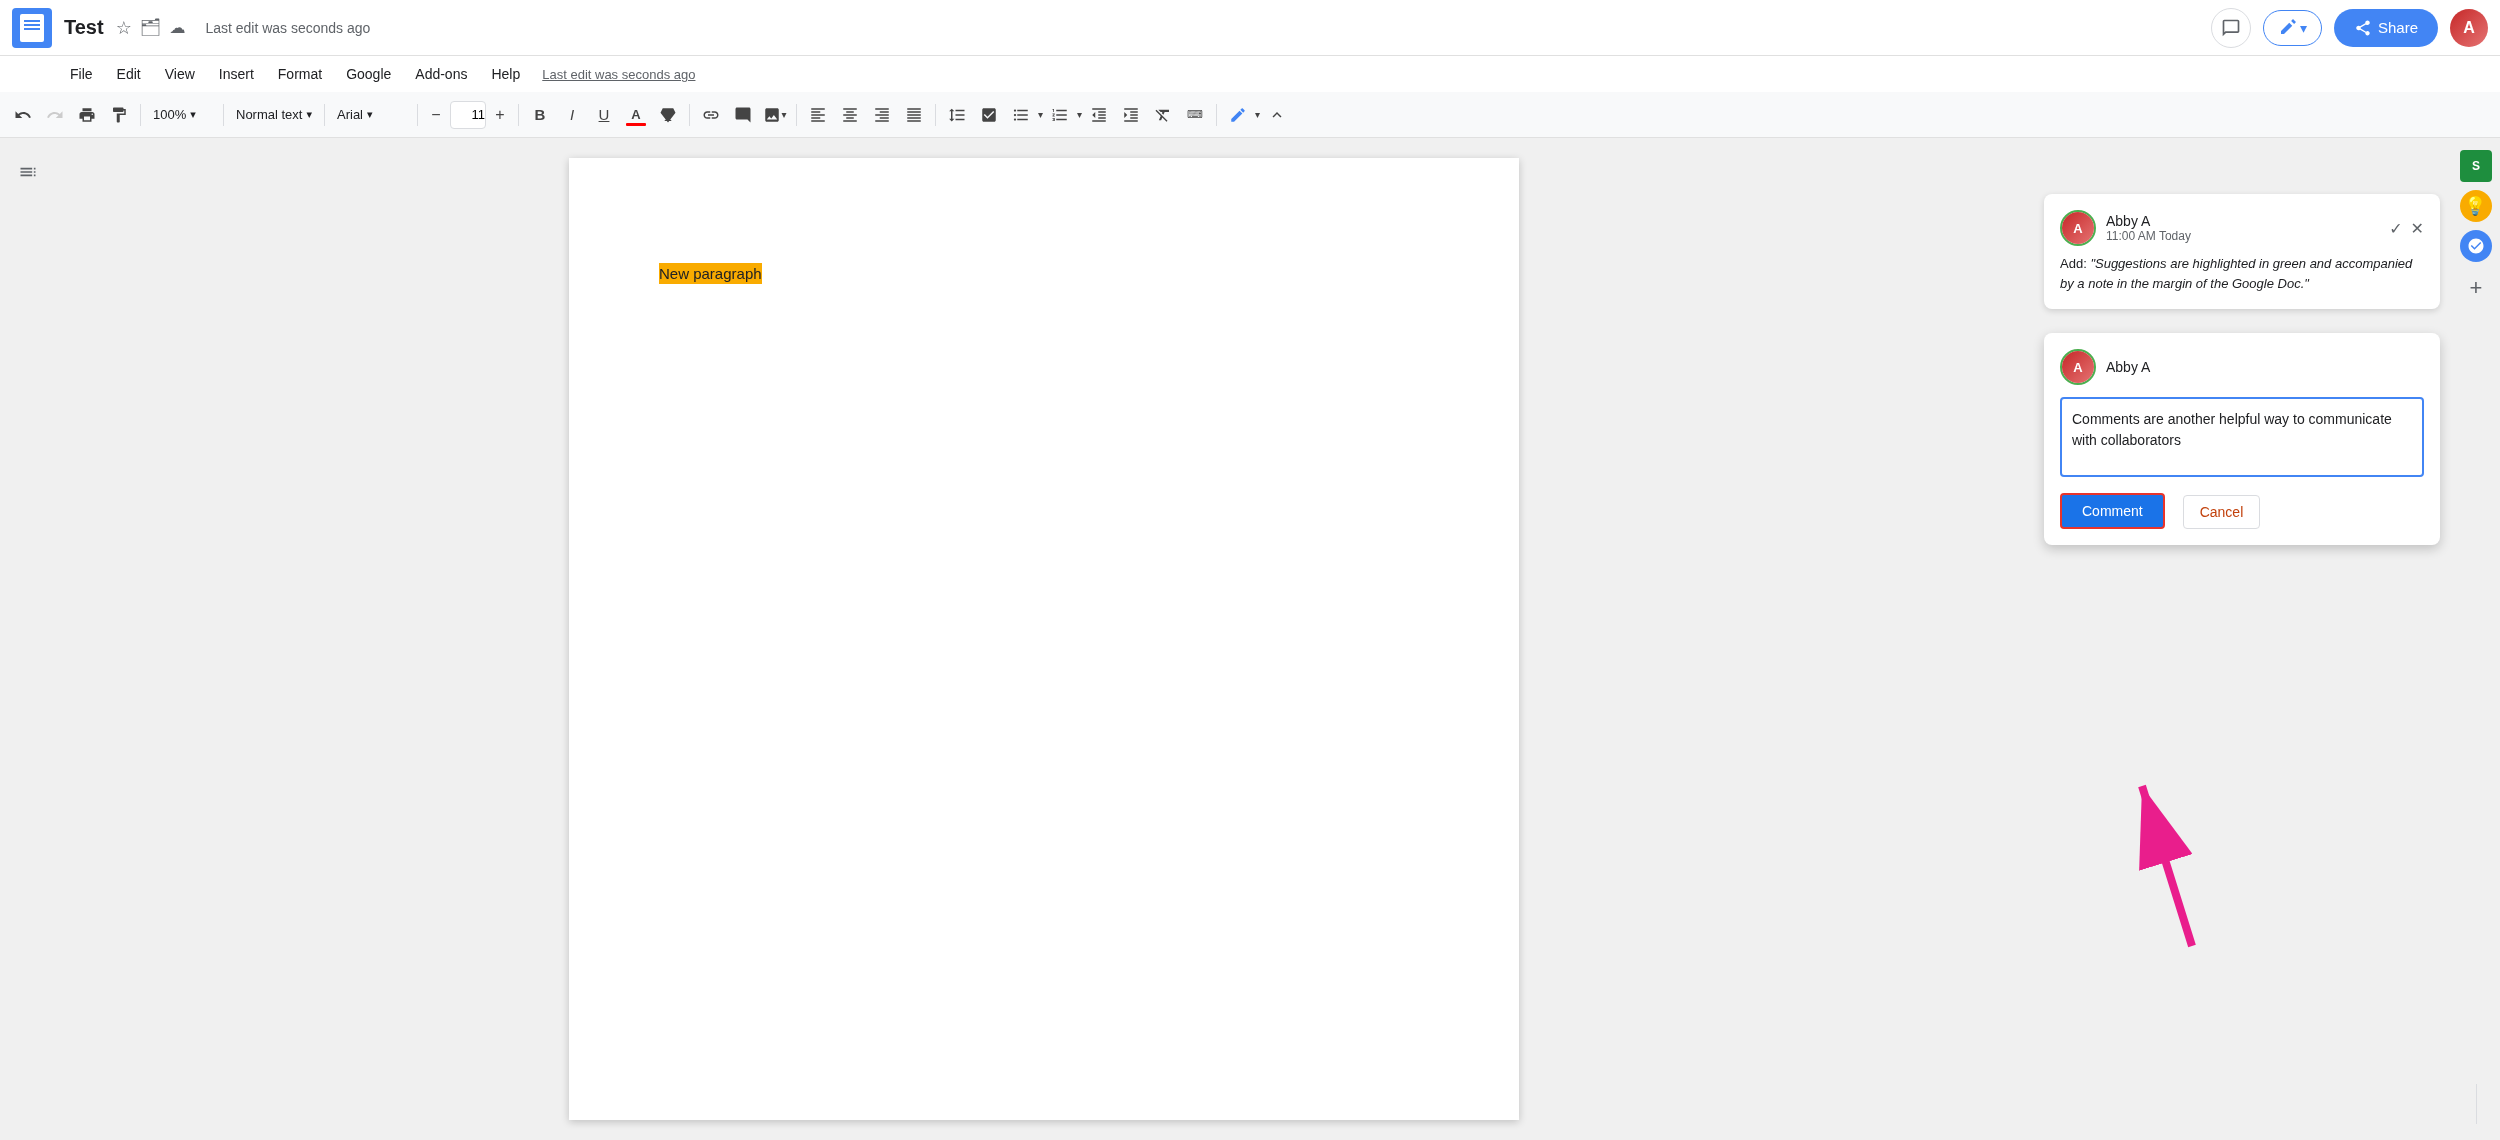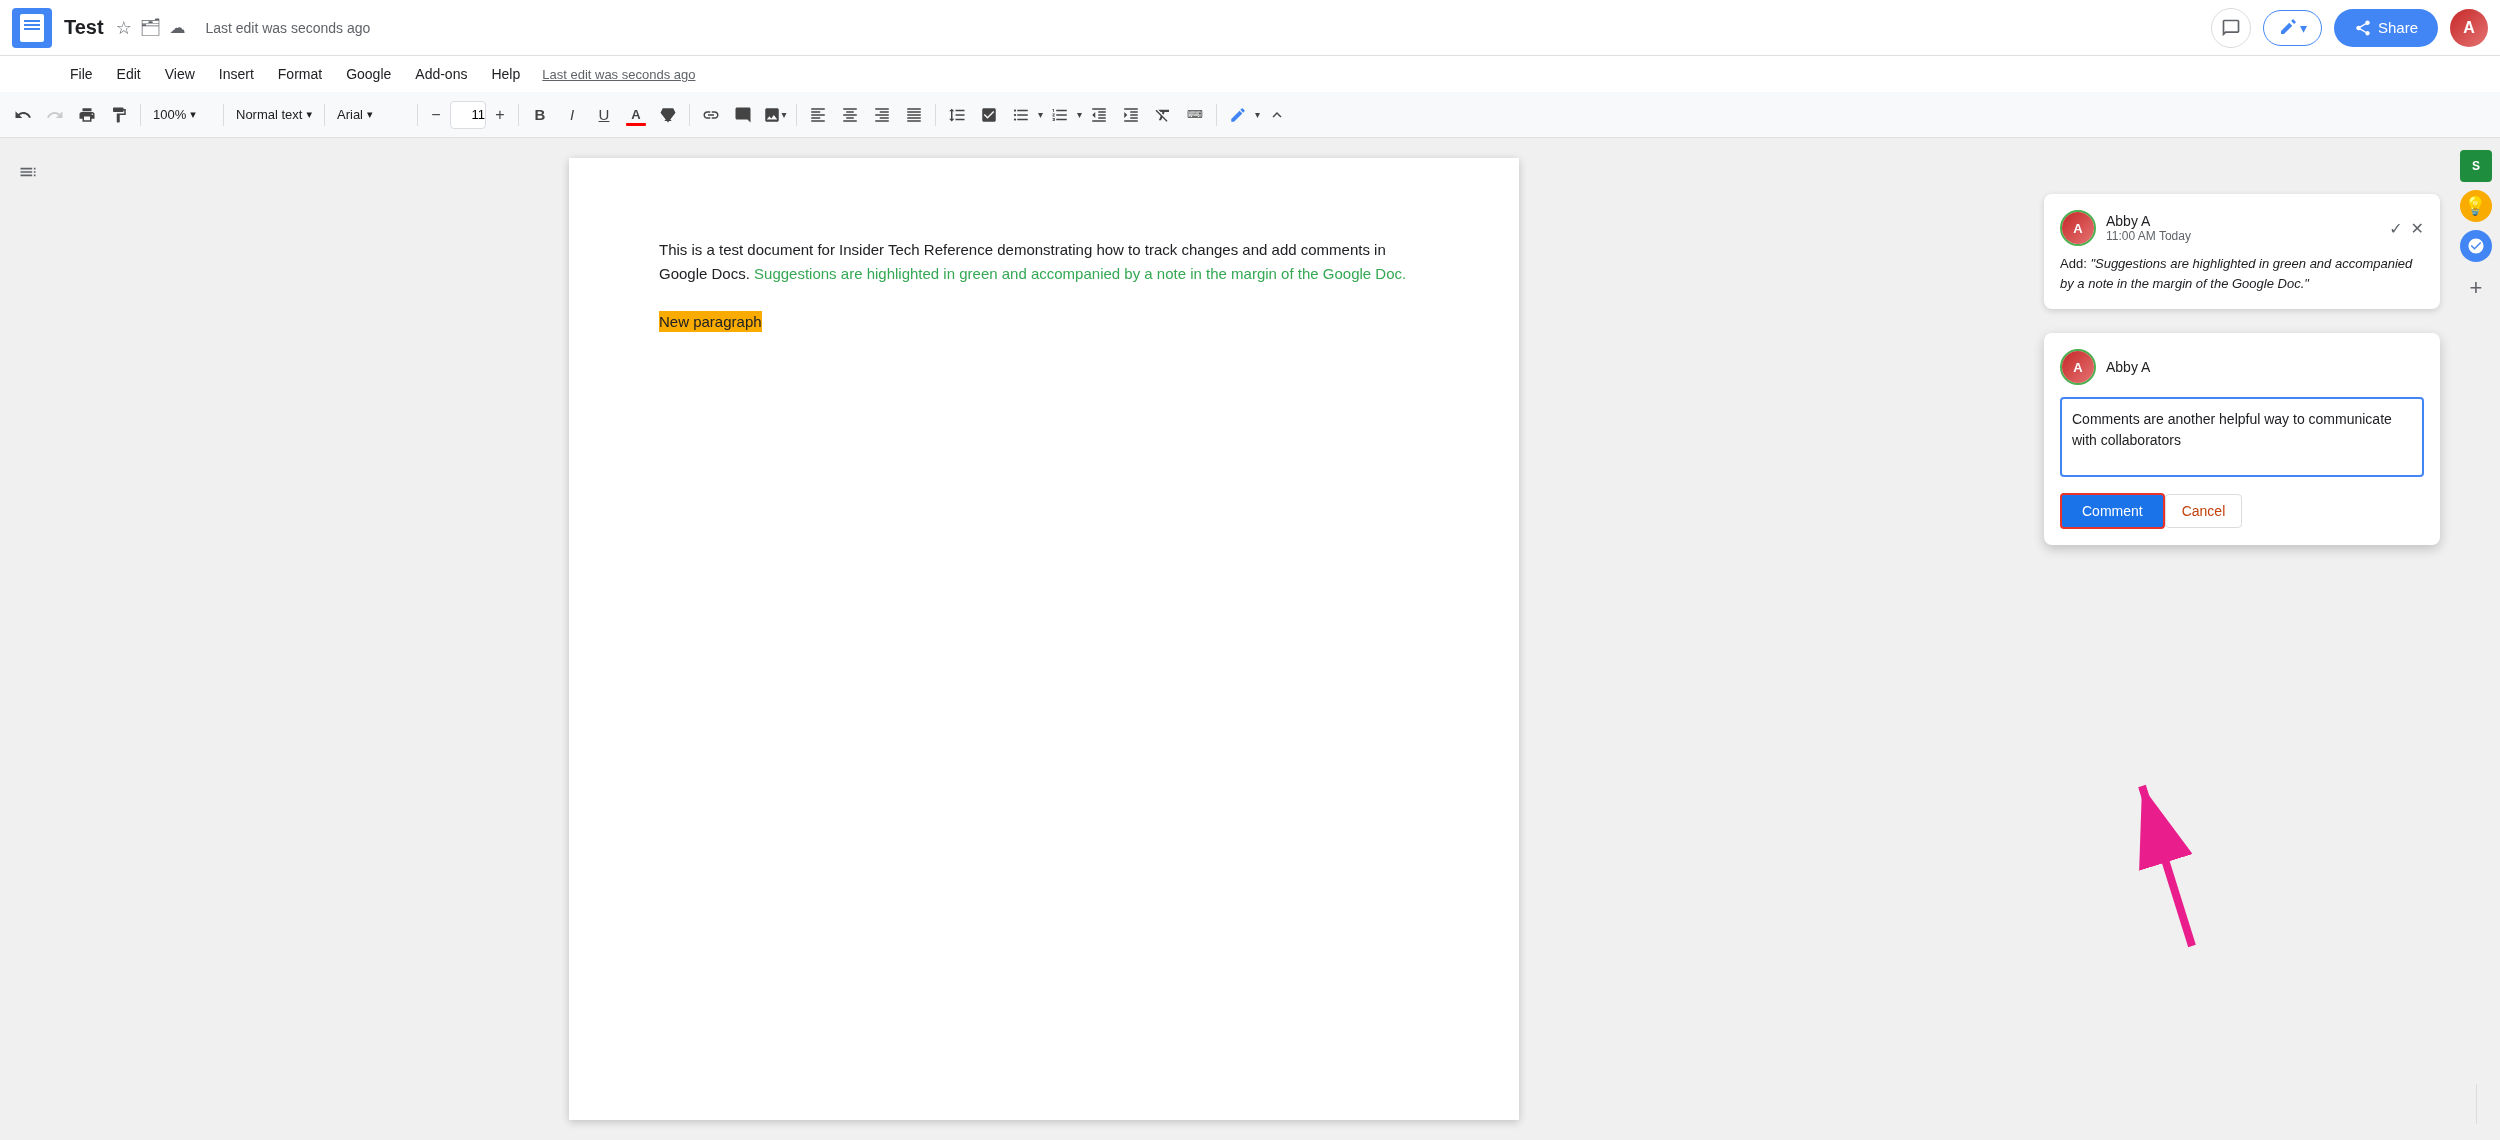--- a/index.html
+++ b/index.html
@@ -294,23 +294,23 @@
       font-size: 14px;
       font-family: Arial, sans-serif;
       resize: none;
       color: #202124;
       line-height: 1.5;
       height: 80px;
       outline: none;
     }
     .new-comment-actions {
       display: flex;
-      gap: 0;
+      gap: 18px;
       margin-top: 12px;
-      align-items: center;
+      align-items: flex-end;
     }
     .comment-submit-btn {
       background: #1a73e8;
       color: white;
       border: 2px solid #e8342b;
       border-radius: 4px;
       padding: 8px 20px;
       font-size: 14px;
       cursor: pointer;
       font-weight: 500;
@@ -570,24 +570,20 @@
   <div class="left-sidebar">
     <div class="sidebar-icon">
       <svg width="20" height="20" viewBox="0 0 24 24" fill="#5f6368">
           <path d="M3 9h14V7H3v2zm0 4h14v-2H3v2zm0 4h14v-2H3v2zm16 0h2v-2h-2v2zm0-10v2h2V7h-2zm0 6h2v-2h-2v2z"></path>
         </svg>
     </div>
   </div>
 
   <div class="doc-scroll-area">
     <div class="doc-page">
-      <p class="doc-text">
-        <span>This is a test document for Insider Tech Reference demonstrating how to track changes and add comments in Google Docs.</span>
-        <span class="green-text">Suggestions are highlighted in green and accompanied by a note in the margin of the Google Doc.</span>
-      </p>
       <br>
       <p>
         <span class="highlight-yellow">New paragraph</span>
       </p>
     </div>
   </div>
 
   <div class="right-panel">
 
     <div class="suggestion-card" style="margin-top: 40px;">

